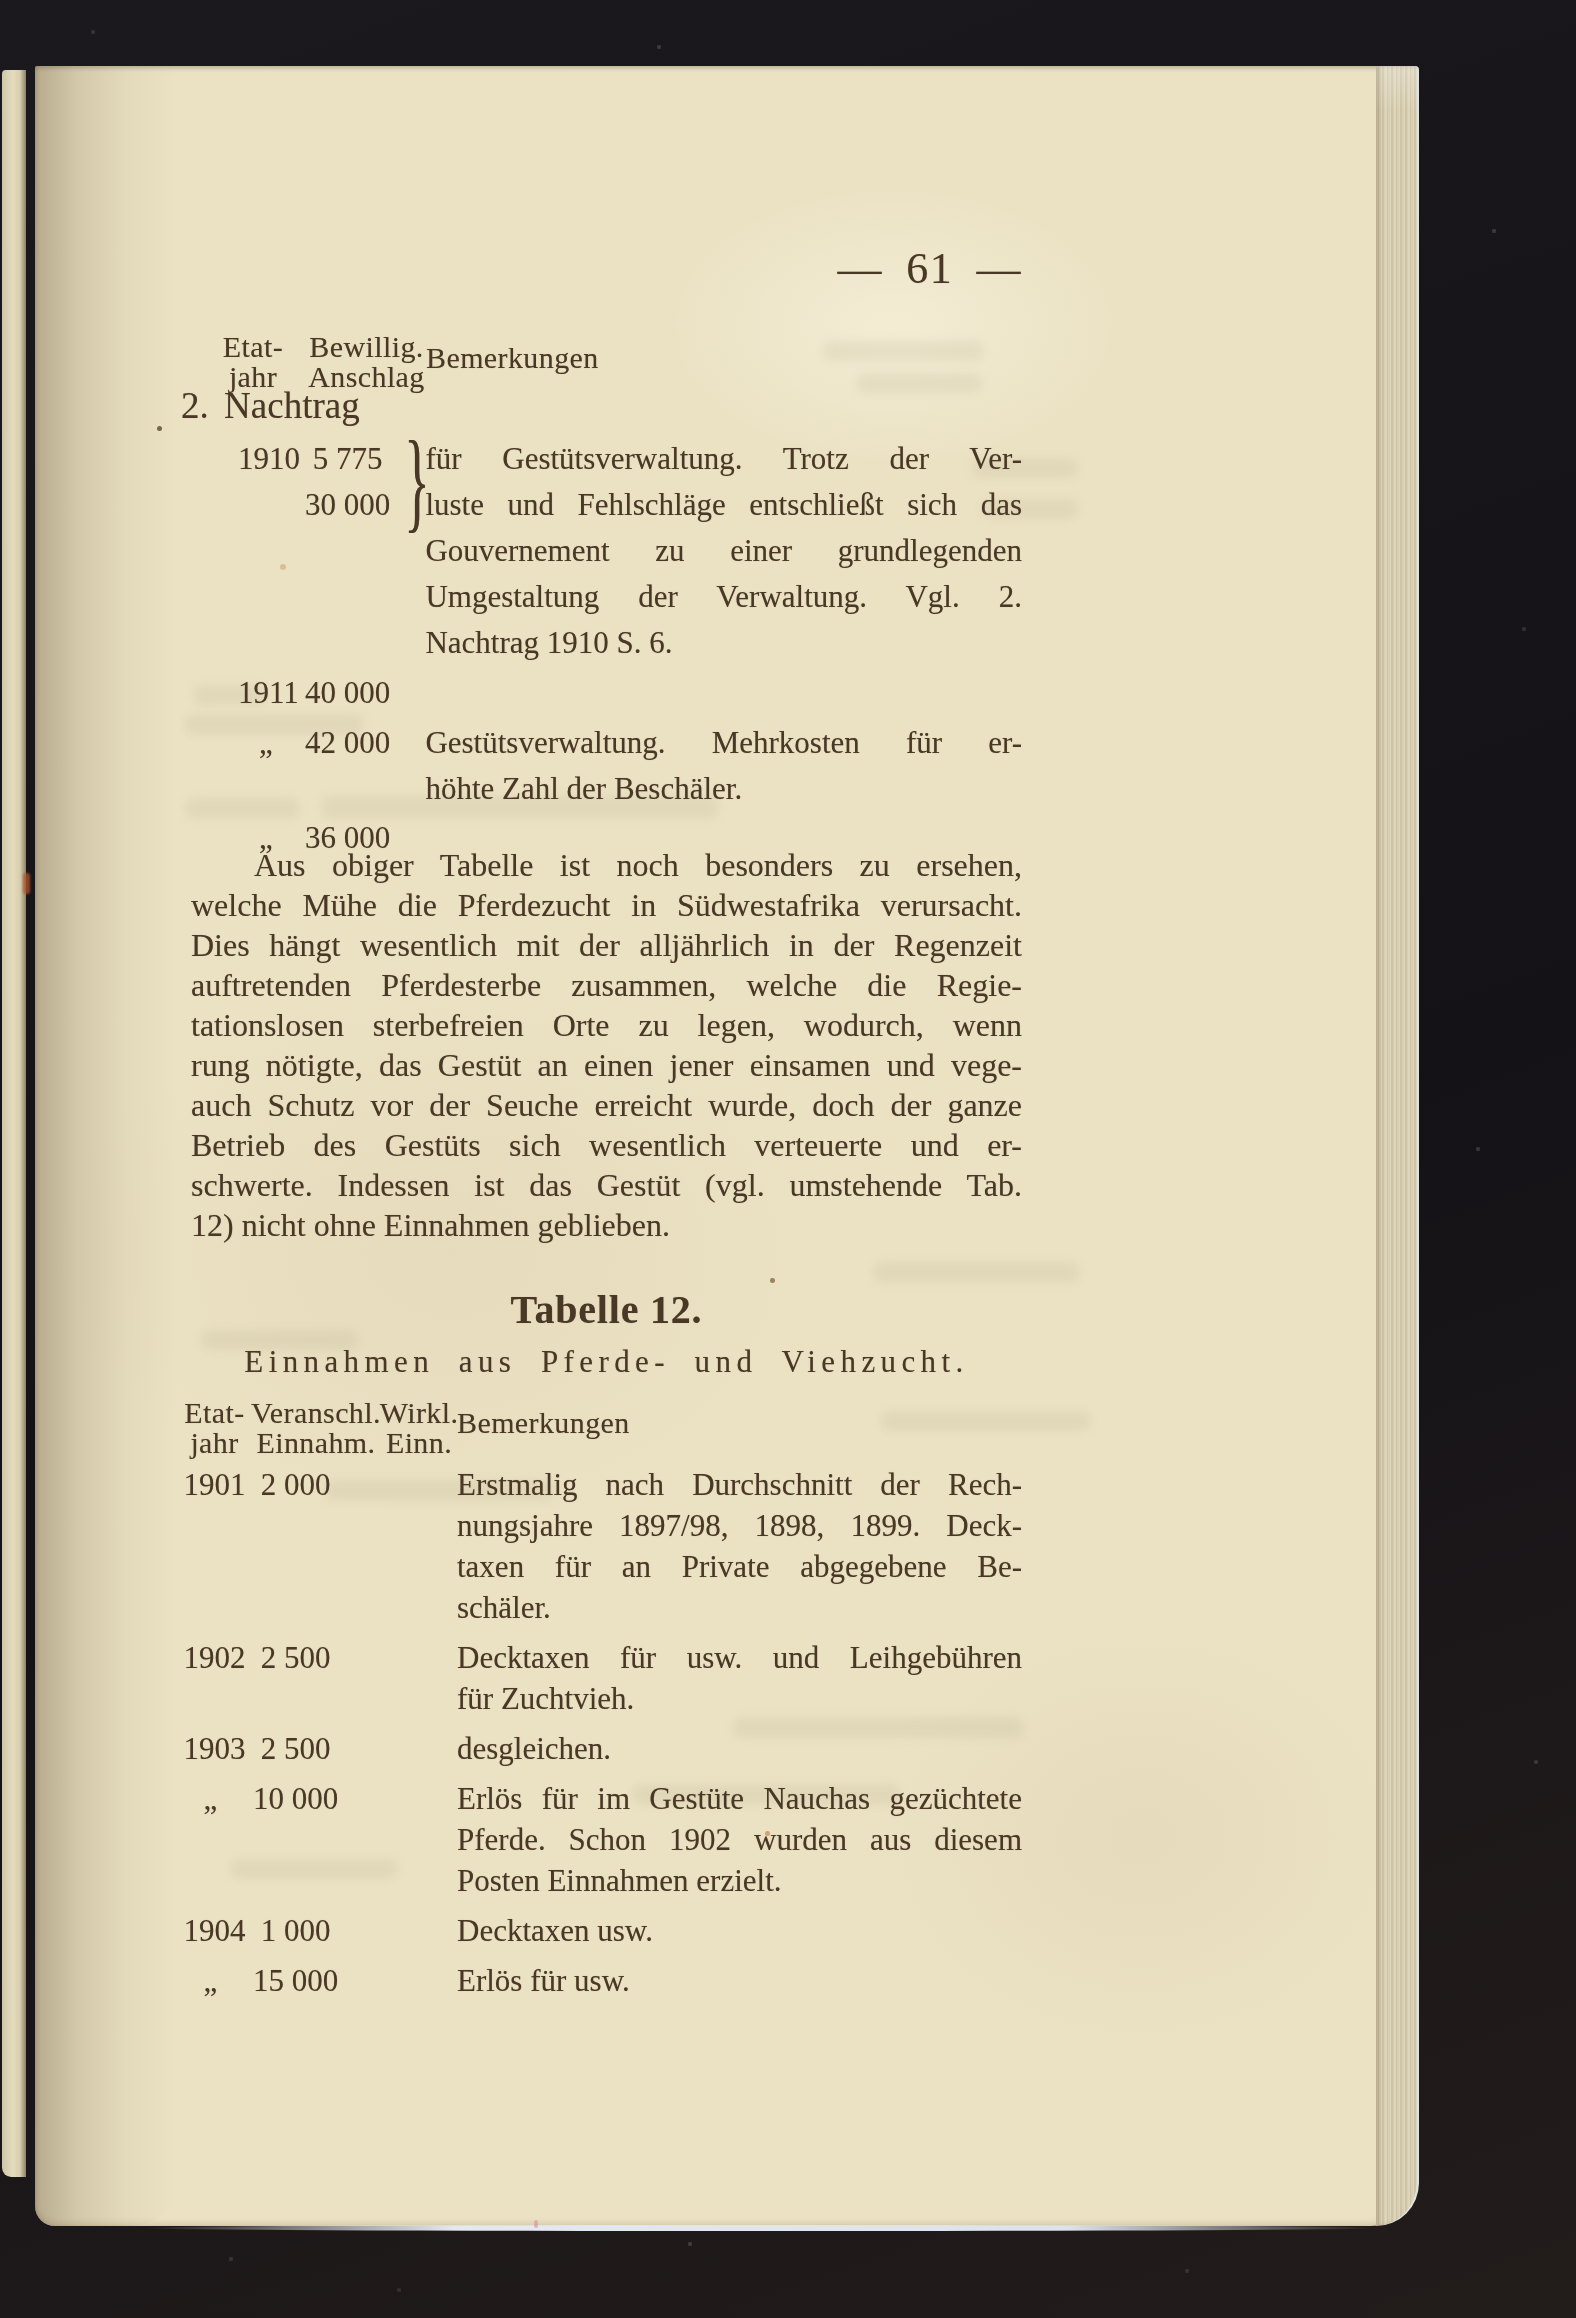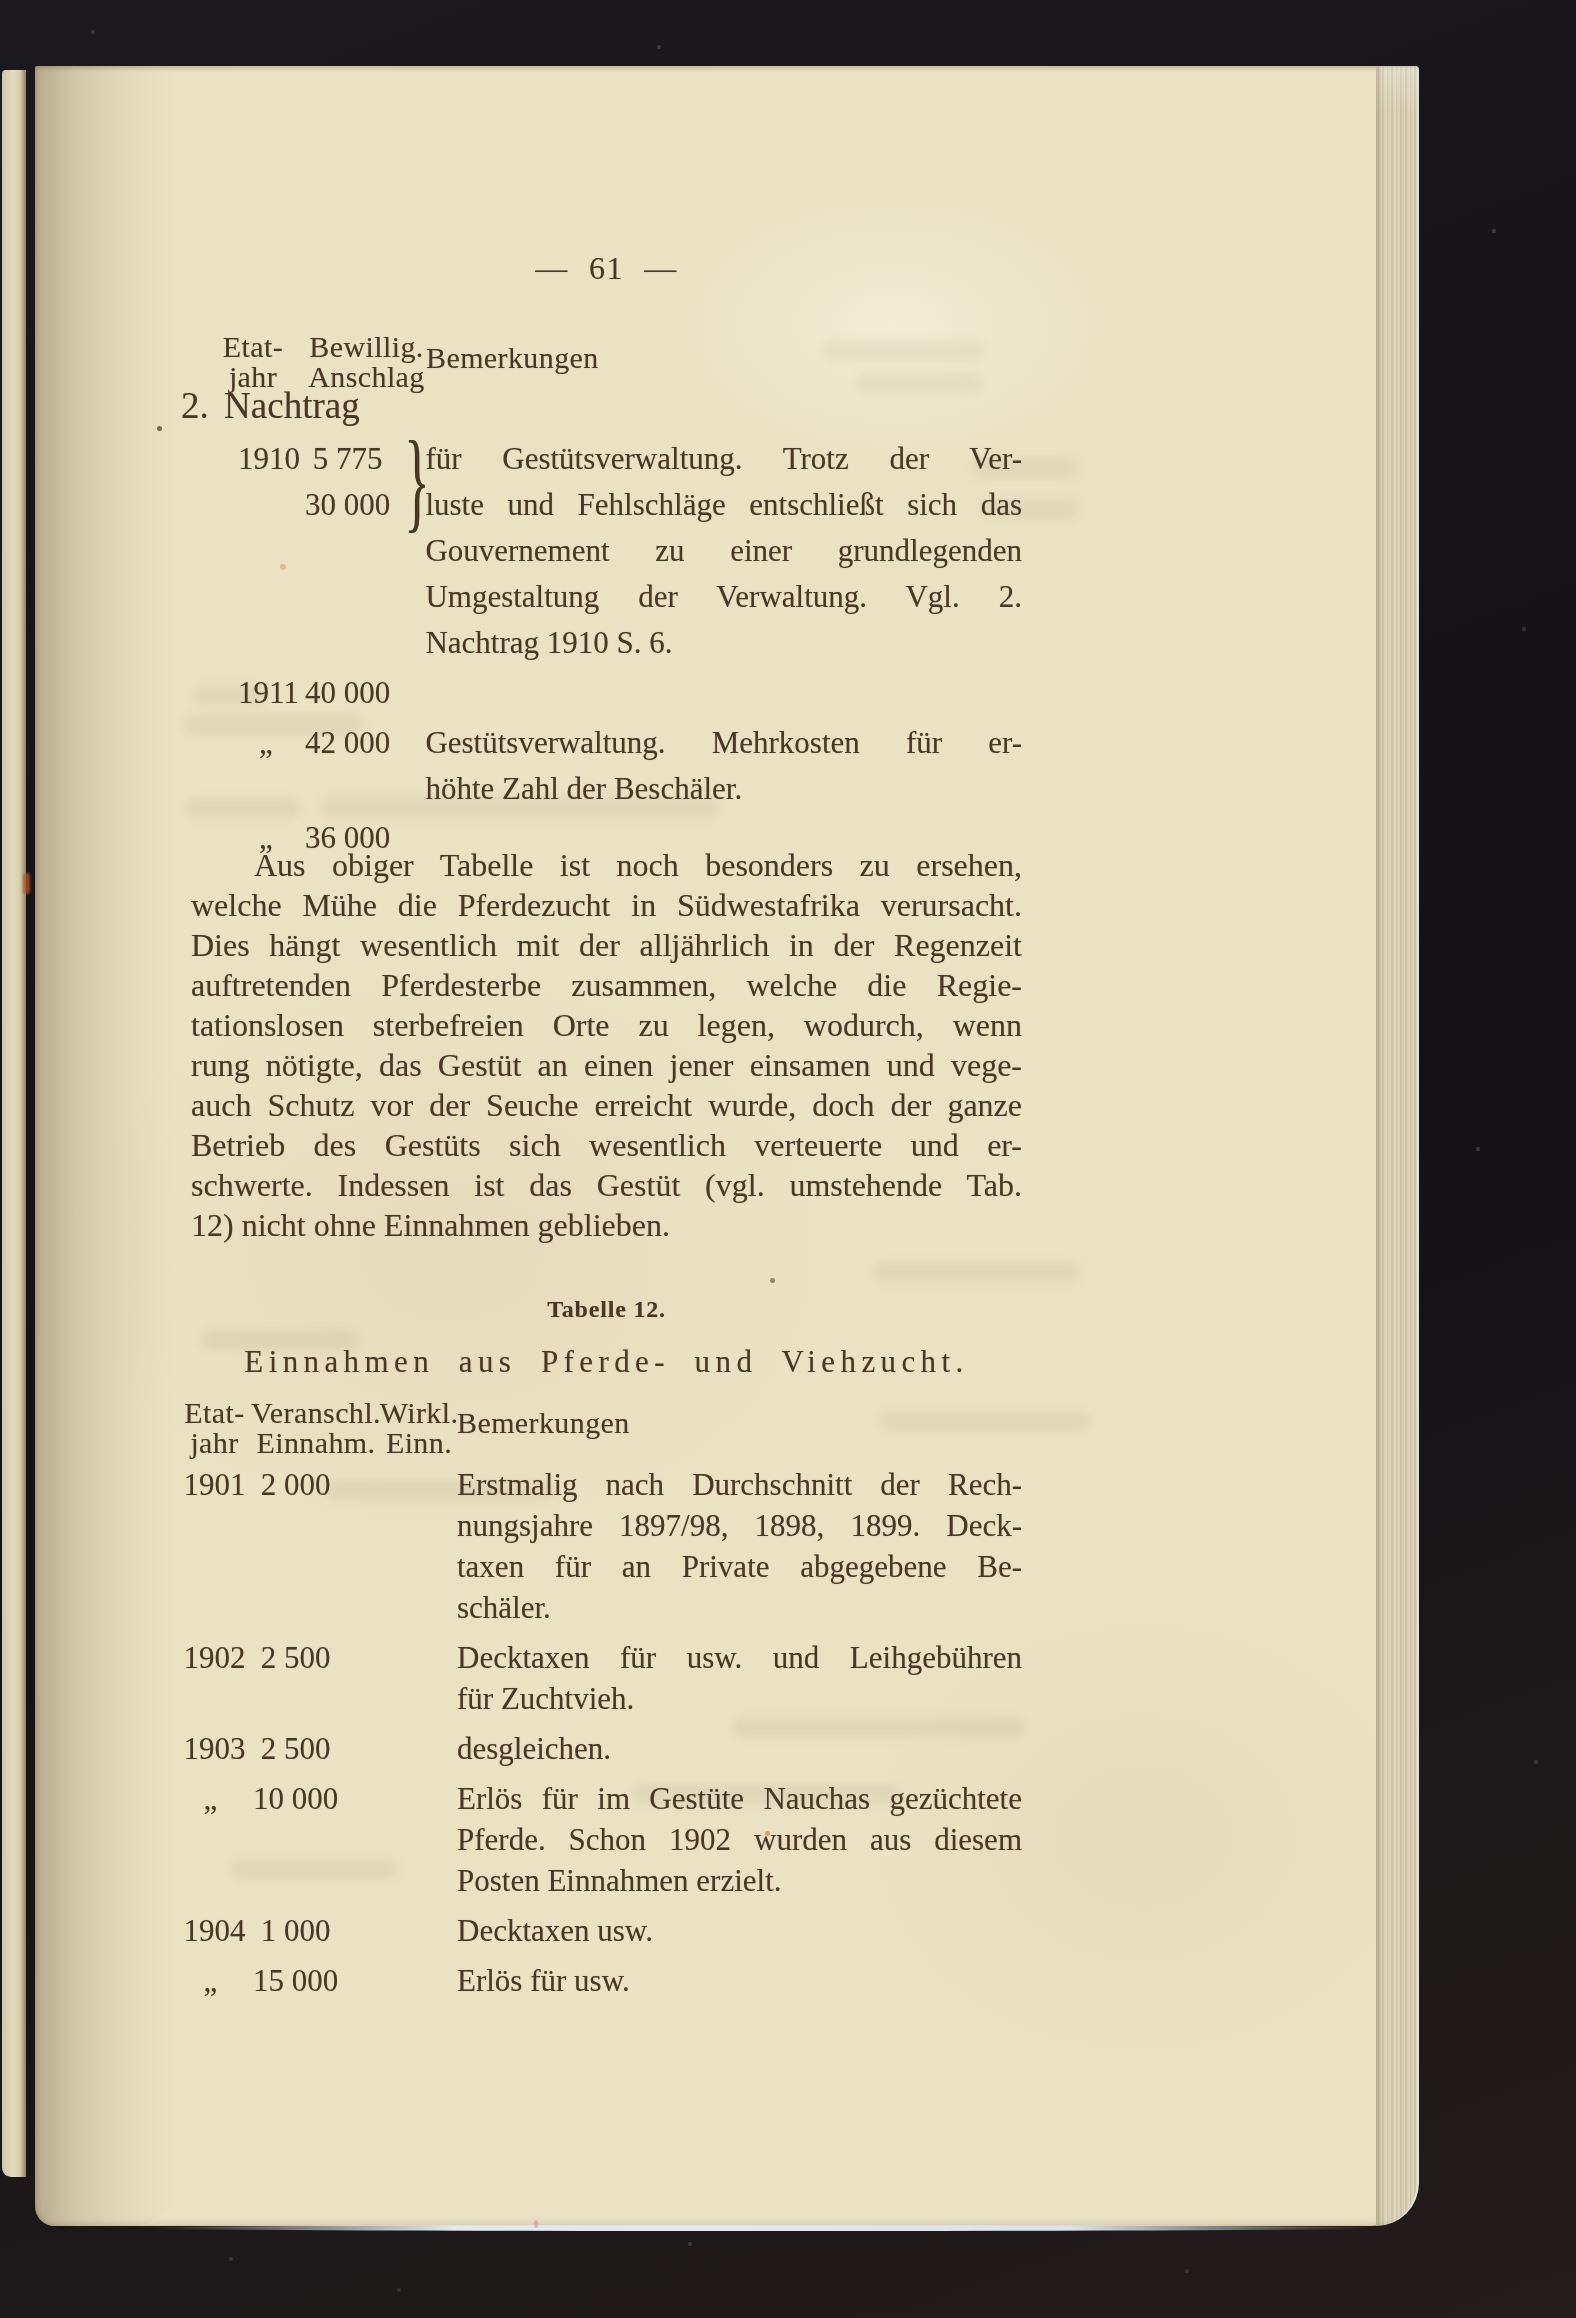--- a/index.html
+++ b/index.html
@@ -39,42 +39,42 @@
       repeating-linear-gradient(90deg,#ded5ba 0 1.5px,#cdc4a7 1.5px 3.1px,#d8cfb3 3.1px 4.6px);
     box-shadow:inset 3.1px 0 4.6px rgba(95,75,45,0.30), inset -2.3px 0 0 #dfe4e6;}
 
   
   .ghost{position:absolute;background:#8f8a68;opacity:0.11;filter:blur(4.6px);border-radius:9.2px;}
   .speck{position:absolute;border-radius:50%;}
 
   
   .content{position:absolute;inset:0;text-shadow:0 0 0.8px rgba(74,53,36,0.38);}
   .abs{position:absolute;}
-  .pagenum{left:191px;top:250px;width:831px;text-align:center;font-size:32px;line-height:37px;
+  .pagenum{left:191px;top:250px;width:831px;text-align:right;font-size:44px;line-height:37px;
            letter-spacing:1.5px;word-spacing:10.7px;}
 
   .hdr2{position:absolute;text-align:center;font-size:30px;line-height:30px;letter-spacing:0.4px;}
   .hdr1{position:absolute;font-size:30px;line-height:29px;letter-spacing:0.4px;text-align:left;}
 
   .section-label{left:181px;top:387px;font-size:37px;line-height:37px;word-spacing:6.1px;}
 
   .table1{left:191px;top:436px;width:831px;}
   .t1-row{display:grid;grid-template-columns:100px 113px 21.4px 1fr;font-size:31px;line-height:46px;}
   .t1-row + .t1-row{margin-top:3.8px;}
   .t1-row .c-year{padding-left:47px;}
   .t1-row .c-year.ditto{padding-left:68px;}
   .c-amt{text-align:center;}
   .c-brace{position:relative;}
   .brace-glyph{position:absolute;left:0px;top:-4.6px;font-size:112px;line-height:98px;font-weight:400;
     transform:scaleX(0.48);transform-origin:0 50%;}
 
   .paragraph{left:191px;top:845px;width:831px;font-size:32px;line-height:40px;}
   .paragraph .indent{padding-left:63px;}
 
-  .t2-title{left:191px;top:1291px;width:831px;text-align:center;font-weight:700;font-size:24px;line-height:37px;letter-spacing:0.8px;}
+  .t2-title{left:191px;top:1291px;width:831px;text-align:center;font-weight:700;font-size:40px;line-height:37px;letter-spacing:0.8px;}
   .t2-subtitle{left:191px;top:1343px;width:831px;text-align:center;font-size:31px;line-height:37px;
                letter-spacing:5.4px;word-spacing:11.5px;}
 
   .table2{left:182px;top:1464px;width:840px;}
   .t2-row{display:grid;grid-template-columns:61px 105px 109px 1fr;font-size:31px;line-height:41px;}
   .t2-row + .t2-row{margin-top:9px;}
   .t2-row .c-year{padding-left:1.5px;}
   .t2-row .c-year.ditto{padding-left:21.4px;}
 
   .jl{text-align:justify;text-align-last:justify;}

